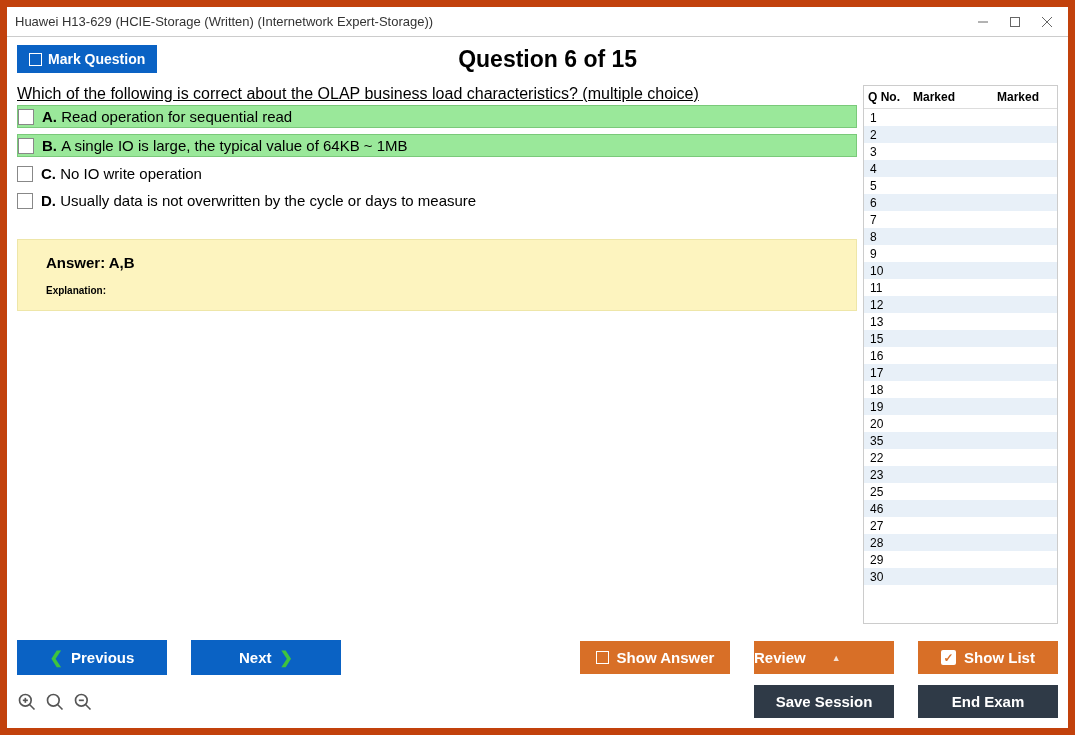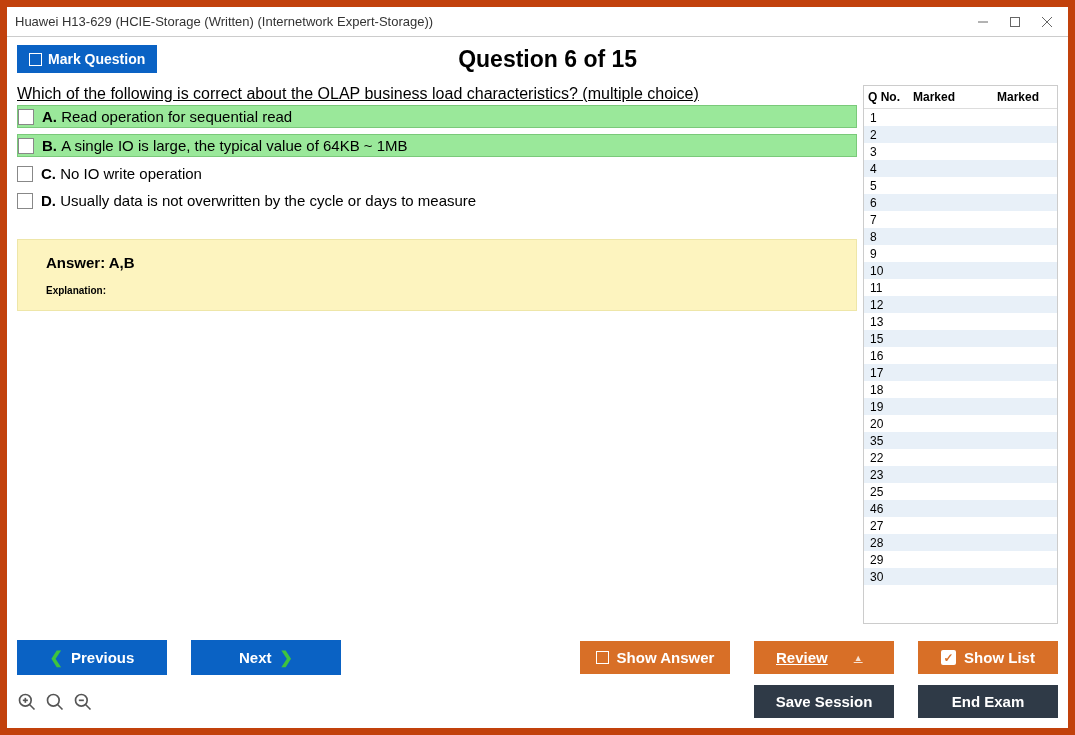--- a/index.html
+++ b/index.html
@@ -229,21 +229,21 @@
       </button>
       <button class="btn btn-blue" style="min-width:150px">
         <span>Next</span>
         <span class="chev next-chev">❯</span>
       </button>
       <div class="spacer"></div>
       <button class="btn btn-orange" style="min-width:150px">
         <span class="sq"></span>
         <span>Show Answer</span>
       </button>
-      <button class="btn btn-orange" style="min-width:140px; justify-content:flex-start; padding-left:22px;text-decoration:underline;">
+      <button class="btn btn-orange" style="min-width:140px; justify-content:flex-start; padding-left:0;">
         <span>Review</span>
         <span class="review-arrow">▲</span>
       </button>
       <button class="btn btn-orange" style="min-width:140px">
         <span class="sq-check">✓</span>
         <span>Show List</span>
       </button>
     </div>
     <div class="btn-row">
       <div class="zoom-row">

